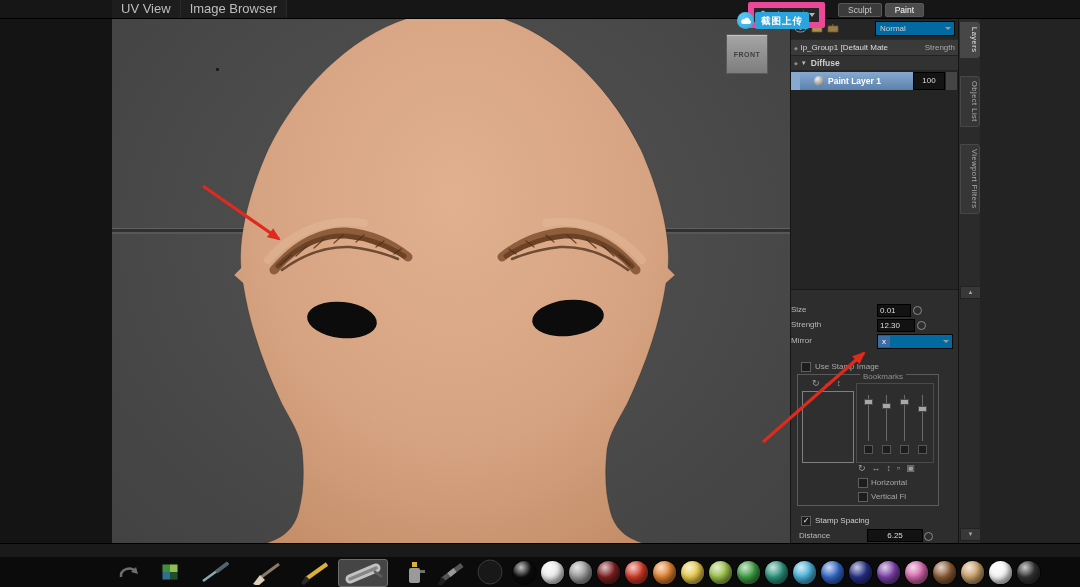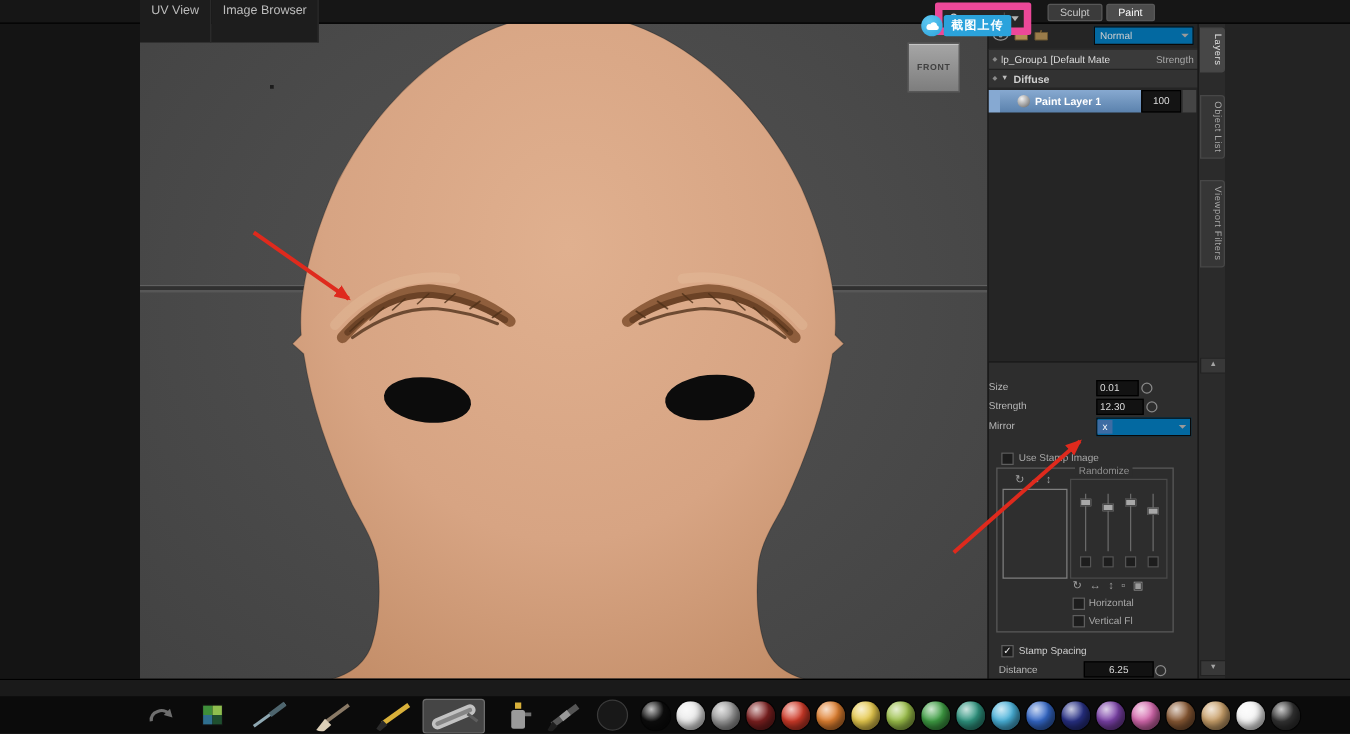--- a/index.html
+++ b/index.html
@@ -3,21 +3,21 @@
 <meta charset="utf-8">
 <style>
   html,body{margin:0;padding:0;background:#111;}
   #app{position:relative;width:1080px;height:587px;overflow:hidden;
        font-family:"Liberation Sans","DejaVu Sans",sans-serif;background:#2b2b2b;
        -webkit-font-smoothing:antialiased;}
   .abs{position:absolute;}
   
   .topbar{position:absolute;left:0;top:0;width:1080px;height:18px;background:#161616;border-bottom:1px solid #000;z-index:20;}
   .menutabs{position:absolute;left:112px;top:0;height:18px;display:flex;}
-  .mtab{height:34px;line-height:18px;padding:0 9px;font-size:10px;color:#bdbdbd;border-right:1px solid #2a2a2a;background:#1d1d1d;}
+  .mtab{height:18px;line-height:18px;padding:0 9px;font-size:13px;color:#bdbdbd;border-right:1px solid #2a2a2a;background:#1d1d1d;}
   .signin{position:absolute;left:703px;top:2px;height:14px;display:flex;align-items:center;gap:4px;
           background:#262626;border:6px solid #ec4899;border-radius:2px;padding:0 4px;color:#d5d5d5;font-size:8.5px;margin-left:45px;}
   .signin .sep{width:1px;height:10px;background:#4a4a4a;margin:0 1px;}
   .caret{width:0;height:0;border-left:3.5px solid transparent;border-right:3.5px solid transparent;border-top:4px solid #b5b5b5;}
   .modes{position:absolute;left:838px;top:3px;display:flex;gap:3px;}
   .modebtn{height:12px;line-height:12px;padding:0 9px;font-size:8.5px;color:#c8c8c8;background:#3b3b3b;border:1px solid #585858;border-radius:2px;}
   .modebtn.on{background:#4c4c4c;color:#fff;}
   
   .tooltip{position:absolute;left:737px;top:12px;height:17px;display:flex;align-items:center;z-index:85;}
   .tooltip .badge{width:17px;height:17px;border-radius:50%;background:radial-gradient(circle at 35% 30%,#5fc8f2,var(--tooltip_blue));
@@ -249,21 +249,21 @@
     </div>
 
     <div class="cb" style="left:10px;top:344px;"></div>
     <div class="clabel" style="left:24px;top:344px;">Use Stamp Image</div>
 
     <div class="sgroup">
       <div class="iconrow" style="left:14px;top:3px;">
         <span>↻</span><span>↔</span><span>↕</span>
       </div>
       <div class="rframe"></div>
-      <div class="rlabel">Randomize</div>
+      <div class="rlabel">Bookmarks</div>
       <div class="preview"></div>
 
       <div class="strack" style="left:70px;"></div>
       <div class="shandle" style="left:66px;top:24px;"></div>
       <div class="scb" style="left:66px;"></div>
       <div class="strack" style="left:88px;"></div>
       <div class="shandle" style="left:84px;top:28px;"></div>
       <div class="scb" style="left:84px;"></div>
       <div class="strack" style="left:106px;"></div>
       <div class="shandle" style="left:102px;top:24px;"></div>

